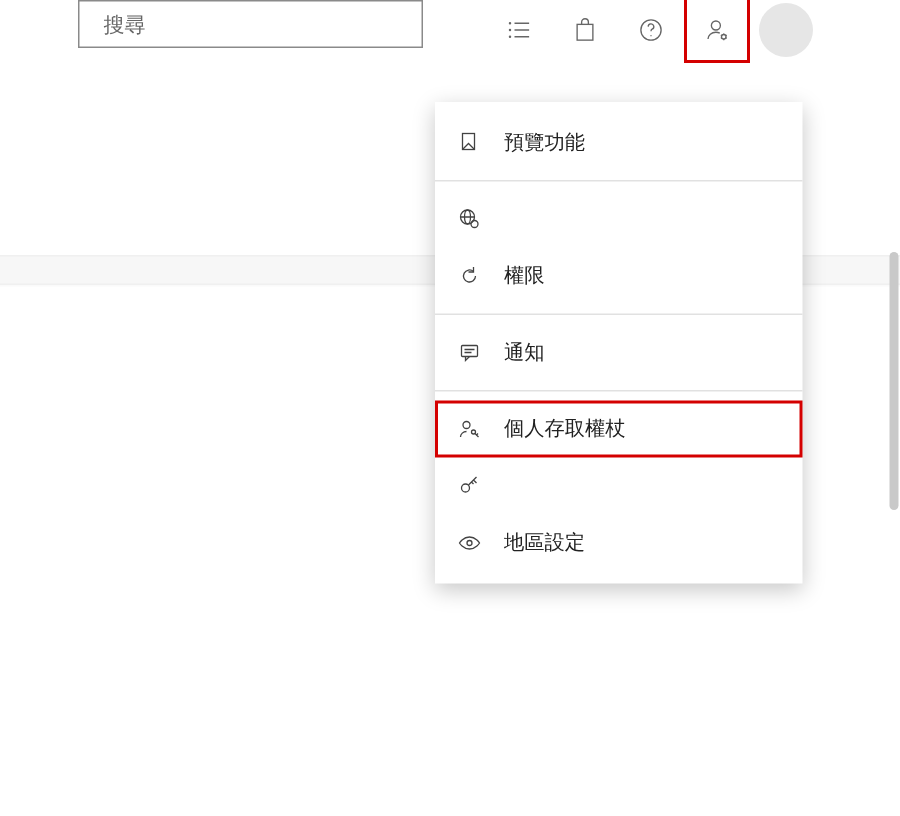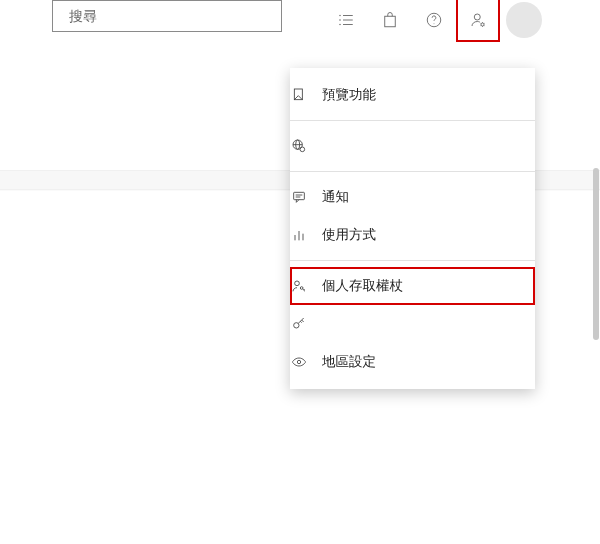--- a/index.html
+++ b/index.html
@@ -11,21 +11,21 @@
     .top-icons { display:flex; align-items:center; gap:4px; margin-left:36px; }
     .icon-btn { width:40px; height:40px; display:flex; align-items:center; justify-content:center; color:#555; cursor:pointer; position:relative; }
     .icon-btn svg { width:18px; height:18px; stroke:#666; fill:none; stroke-width:1.2; }
     .highlight-red { position:absolute; inset:-2px; border:2px solid #d40000; pointer-events:none; }
     .avatar { width:36px; height:36px; border-radius:50%; background:#e6e6e6; margin-left:4px; }
 
     .content-bg { position:absolute; left:0; right:0; top:170px; height:20px; background:#f7f7f7; border-top:1px solid #f0f0f0; border-bottom:1px solid #f0f0f0; }
     .content-bg2 { position:absolute; left:0; right:0; top:190px; bottom:0; background:#fff; border-top:1px solid #fafafa; }
 
     .menu { position:absolute; left:290px; top:68px; width:245px; background:#fff; box-shadow:0 4px 14px rgba(0,0,0,0.22); padding:8px 0; z-index:10; }
-    .menu-item { display:flex; align-items:center; height:38px; padding:0 0; gap:14px; cursor:pointer; position:relative; }
+    .menu-item { display:flex; align-items:center; height:38px; padding:0 14px; gap:14px; cursor:pointer; position:relative; }
     .menu-item .mi-icon { width:18px; height:18px; display:flex; align-items:center; justify-content:center; color:#424242; }
     .menu-item .mi-icon svg { width:16px; height:16px; stroke:#424242; fill:none; stroke-width:1.3; }
     .menu-item .mi-label { font-size:13.5px; color:#222; white-space:pre; }
     .menu-sep { height:1px; background:#e1e1e1; margin:6px 0; }
     .menu-item.hl { outline:2px solid #d40000; outline-offset:-2px;text-align:center; }
 
     .scrollbar { position:absolute; right:1px; top:168px; width:6px; height:172px; background:#c9c9c9; border-radius:3px; }
   </style>
 </head>
 <body>
@@ -98,43 +98,42 @@
   <div class="menu-item">
     <span class="mi-icon">
       <svg viewBox="0 0 24 24">
           <circle cx="10" cy="10" r="7"></circle>
           <ellipse cx="10" cy="10" rx="3" ry="7"></ellipse>
           <line x1="3" y1="10" x2="17" y2="10"></line>
           <circle cx="17" cy="17" r="3.5"></circle>
         </svg>
     </span>
   </div>
+  <div class="menu-item">
+    <span class="mi-icon">
+      <svg viewBox="0 0 24 24">
+          <path d="M18 12a6 6 0 1 1-2-4.5"></path>
+          <path d="M16 3v5h-5"></path>
+        </svg>
+    </span>
+    <span class="mi-label">權限</span>
+  </div>
 
   <div class="menu-sep"></div>
 
   <div class="menu-item">
     <span class="mi-icon">
       <svg viewBox="0 0 24 24">
           <rect x="4" y="5" width="16" height="11" rx="1"></rect>
           <path d="M8 16 L8 20 L12 16"></path>
           <line x1="7" y1="9" x2="17" y2="9"></line>
           <line x1="7" y1="12" x2="14" y2="12"></line>
         </svg>
     </span>
     <span class="mi-label">通知</span>
-  </div>
-  <div class="menu-item">
-    <span class="mi-icon">
-      <svg viewBox="0 0 24 24">
-          <line x1="6" y1="20" x2="6" y2="12"></line>
-          <line x1="12" y1="20" x2="12" y2="6"></line>
-          <line x1="18" y1="20" x2="18" y2="10"></line>
-        </svg>
-    </span>
-    <span class="mi-label">使用方式</span>
   </div>
 
   <div class="menu-sep"></div>
 
   <div class="menu-item hl">
     <span class="mi-icon">
       <svg viewBox="0 0 24 24">
           <circle cx="9" cy="8" r="3.5"></circle>
           <path d="M3 20c0-3 2.7-5.5 6-5.5"></path>
           <circle cx="16" cy="15" r="2"></circle>

